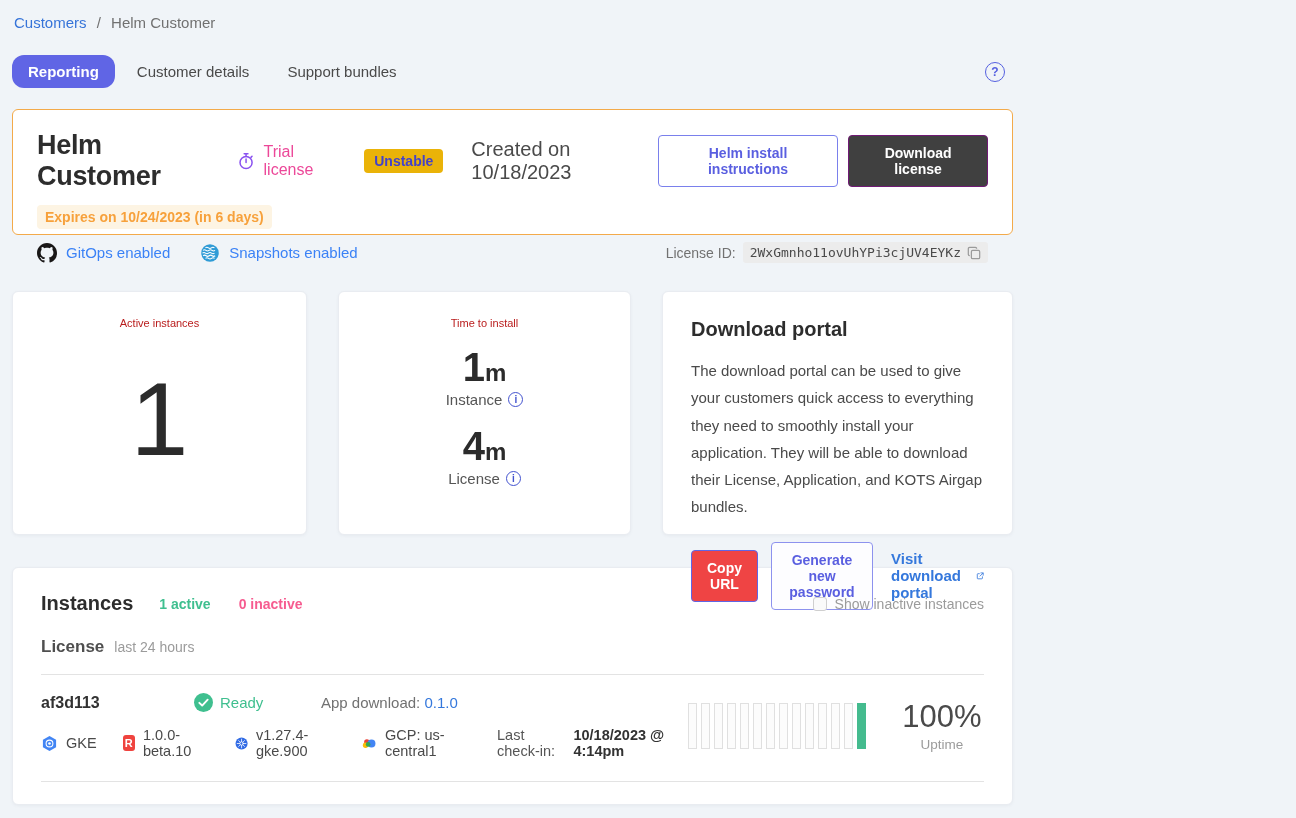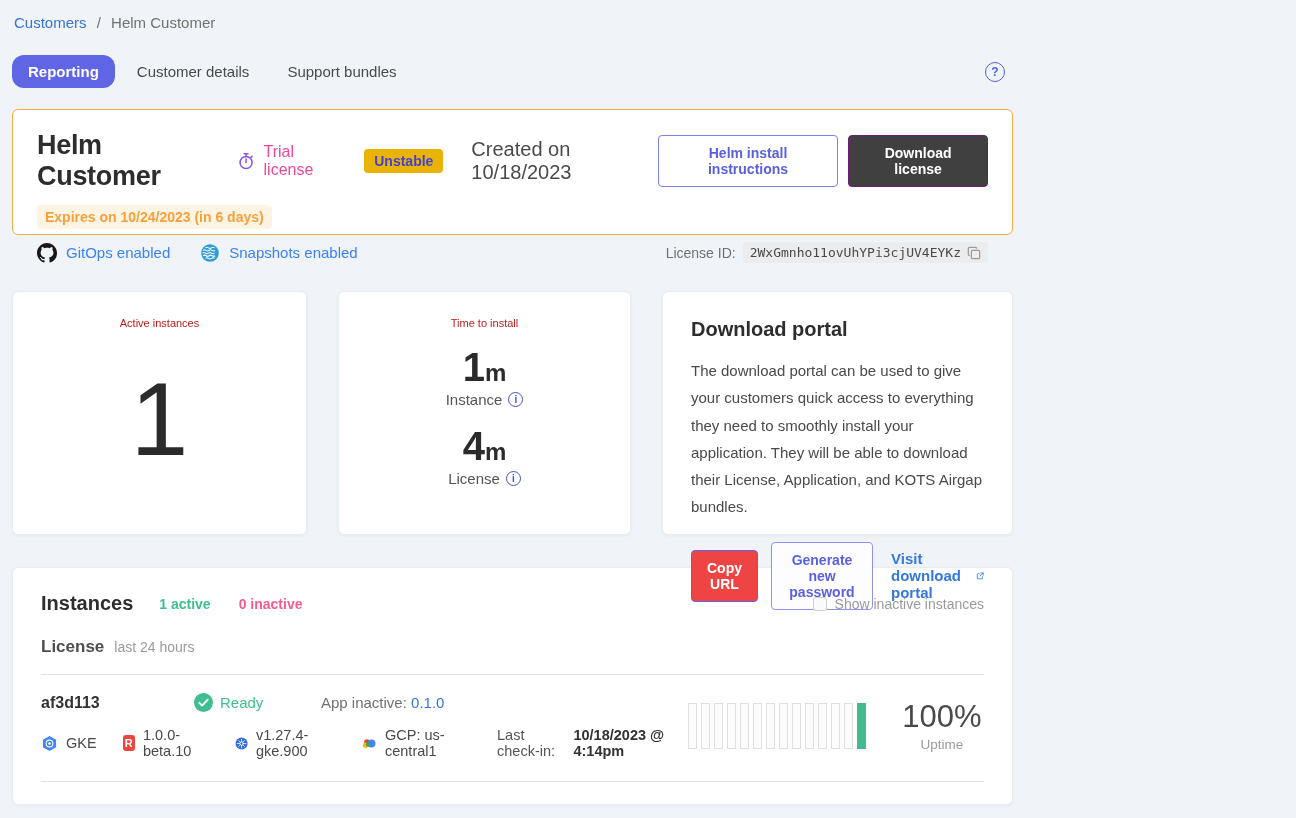--- a/index.html
+++ b/index.html
@@ -272,21 +272,21 @@
         <div class="inst-line1">
           <span class="inst-id">af3d113</span>
           <span class="status-ready">
             <svg width="19" height="19" viewBox="0 0 20 20">
               <circle cx="10" cy="10" r="10" fill="#3fbf8f"></circle>
               <polyline points="5.6,10.4 8.6,13.2 14.4,7" fill="none" stroke="#fff" stroke-width="2" stroke-linecap="round" stroke-linejoin="round"></polyline>
             </svg>
             <span>Ready</span>
           </span>
           <span class="app-version">
-            <span>App inactive:</span>
+            <span>App download:</span>
             <a>0.1.0</a>
           </span>
         </div>
         <div class="inst-line2">
           <span class="meta">
             <svg width="17" height="17" viewBox="0 0 24 24">
               <polygon points="12,1.5 21.3,6.8 21.3,17.2 12,22.5 2.7,17.2 2.7,6.8" fill="#4285f4"></polygon>
               <circle cx="12" cy="12" r="4.8" fill="none" stroke="#fff" stroke-width="1.5"></circle>
               <circle cx="12" cy="12" r="1.8" fill="#fff"></circle>
             </svg>

